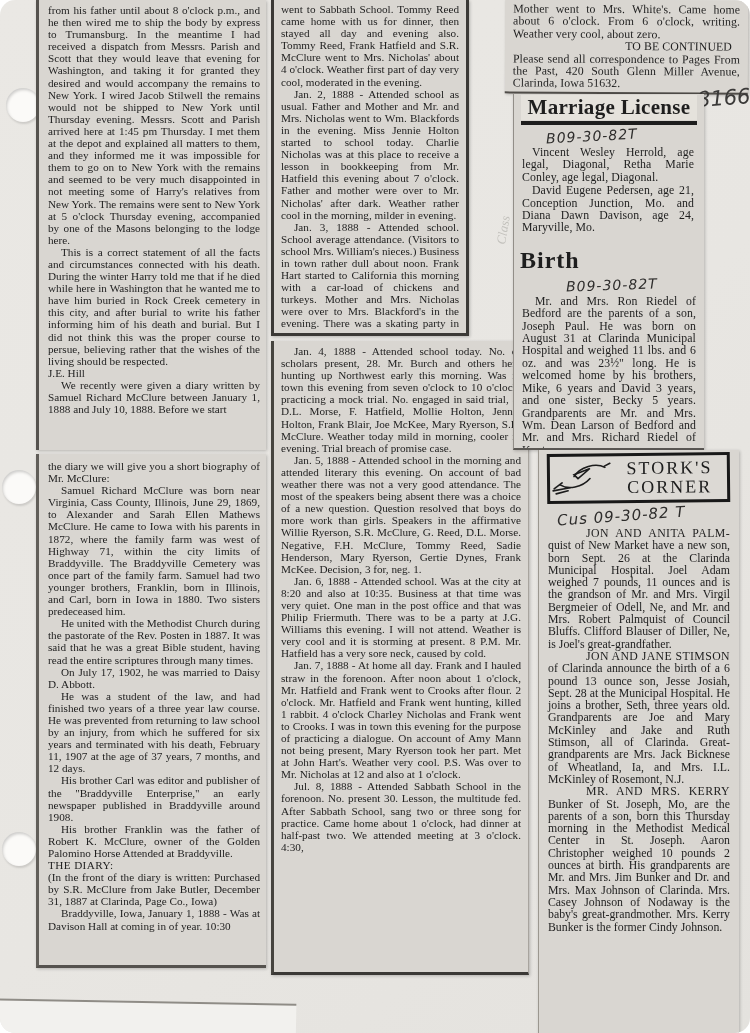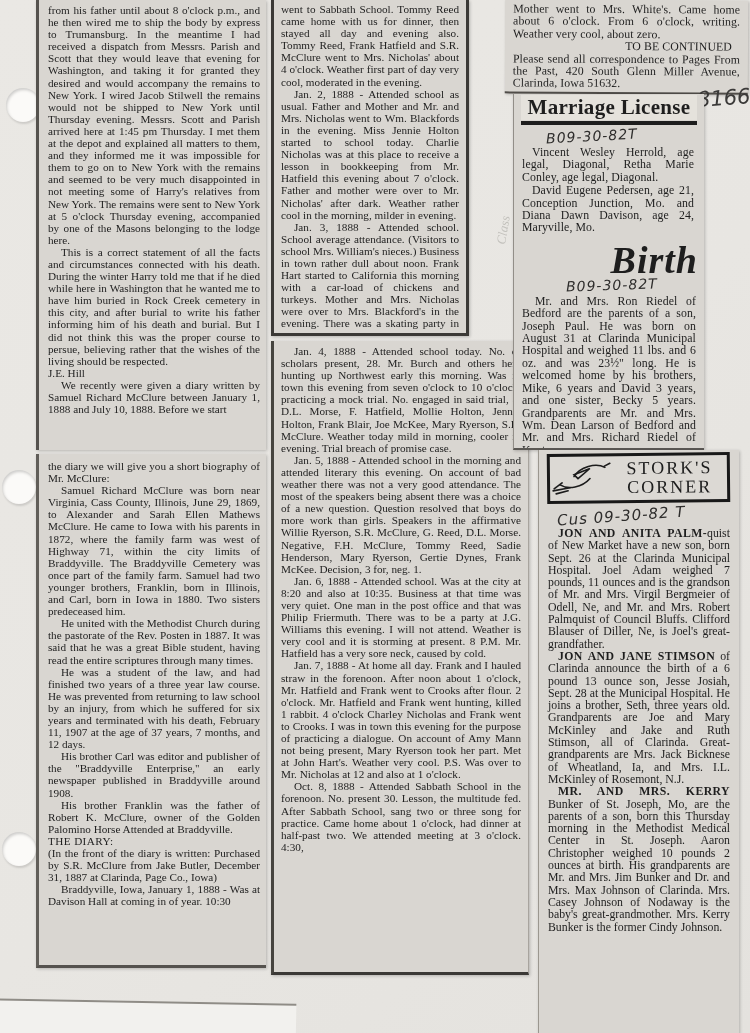--- a/index.html
+++ b/index.html
@@ -1,19 +1,19 @@
 <!DOCTYPE html>
 <html><head>
 <meta charset="utf-8">
 <style>
   html,body { margin:0; padding:0; }
   .page {
     position:relative; width:750px; height:1033px; overflow:hidden;
     background:linear-gradient(135deg,#eae8e4 0%,#e8e6e2 55%,#e4e2de 100%);
-    font-family:"Liberation Serif", serif; color:#1e1e1e;
+    font-family:"Liberation Serif", serif; color:#1e1e1e;border-radius:15px;
   }
   .hole {
     position:absolute; width:34px; height:34px; border-radius:50%;
     background:#fbfaf8;
     box-shadow: inset 1px 2px 3px rgba(0,0,0,0.18), 1px 2px 2px rgba(0,0,0,0.12);
   }
   .clip {
     position:absolute; background:#d9d6d1; box-sizing:border-box;
     overflow:hidden; box-shadow:1px 1px 3px rgba(0,0,0,0.22);
   }
@@ -32,32 +32,32 @@
   .np-r p { font-size:11.8px; line-height:12.4px; letter-spacing:0.1px; }
   .clip-r-cont { left:505px; top:0; width:243px; height:94px; padding:3px 8px 0; border-bottom:2px solid #504d49; transform:rotate(0.3deg); }
   .tbc { text-align:right !important; margin-right:8px !important; letter-spacing:0.5px; }
   .clip-r-mb { left:513px; top:94px; width:191px; height:356px; padding:0 6px; border-bottom:2px solid #5b5854; border-left:1px solid #928e88; }
   .mast { margin:1px 1px 0; background:#e5e2dc; text-align:center; font-weight:bold;
           font-size:21px; line-height:25px; height:25px; letter-spacing:0.3px; }
   .rule { height:4px; background:#1d1d1d; margin:1px 1px 0; }
   .handwrite { font-family:"DejaVu Sans", sans-serif; font-style:italic; color:#2e2d2c; }
   .hw-m1 { display:inline-block; margin:3px 0 1px 26px; font-size:14px; transform:rotate(-3deg); letter-spacing:1px; }
   .entries p { margin:1px 4px 0 2px; text-indent:10px; }
-  .birth-head { text-align:right; font-weight:bold; font-size:38px; line-height:32px; margin:10px 0 0; letter-spacing:1px;font-style:italic; }
+  .birth-head { text-align:left; font-weight:bold; font-size:24px; line-height:32px; margin:10px 0 0; letter-spacing:1px; }
   .hw-m2 { display:inline-block; margin:0 0 1px 46px; font-size:14px; transform:rotate(-2deg); letter-spacing:1px; }
   .riedel p { margin:1px 2px 0; }
   .page-num { position:absolute; left:697px; top:86px; font-family:"DejaVu Sans",sans-serif;
               font-style:italic; font-size:21px; color:#3b3a39; transform:rotate(-4deg); }
   
   .clip-stork { left:538px; top:450px; width:201px; height:664px; padding:0 8px; border-bottom:2px solid #504d49; border-left:1px solid #9b978f; }
   .stork-box { margin:3px 1px 0 0; border:3px solid #181818; height:44px; display:flex; align-items:center; background:#dcd9d4; transform:rotate(-0.6deg); }
   .stork-title { flex:1; text-align:center; font-size:18px; line-height:19px; letter-spacing:2px; color:#1d1d1d; }
   .hw-m3 { display:inline-block; margin:4px 0 2px 10px; font-size:15px; transform:rotate(-4deg); letter-spacing:1px; }
   .ann { margin:0 1px; text-align:justify; text-indent:10px; font-size:11.8px; line-height:12.3px; }
-  .ann .lead { font-weight:bold; letter-spacing:0.4px; }
+  .ann .lead { font-weight:normal; letter-spacing:0.4px;margin-left:28px; }
   
   .bottom-white { position:absolute; left:-6px; top:1001px; width:302px; height:44px;
                   background:#f2f1ee; border-top:2px solid #8f8c86; transform:rotate(1deg); }
   .bleed { position:absolute; left:489px; top:222px; font-style:italic; font-size:13px;
            color:rgba(110,108,104,0.30); transform:rotate(-80deg); }
 </style>
 </head>
 <body>
 
 <div class="page">
@@ -70,40 +70,41 @@
     <p class="noindent">from his father until about 8 o'clock p.m., and he then wired me to ship the body by express to Trumansburg. In the meantime I had received a dispatch from Messrs. Parish and Scott that they would leave that evening for Washington, and taking it for granted they desired and would accompany the remains to New York. I wired Jacob Stilwell the remains would not be shipped to New York until Thursday evening. Messrs. Scott and Parish arrived here at 1:45 pm Thursday. I met them at the depot and explained all matters to them, and they informed me it was impossible for them to go on to New York with the remains and seemed to be very much disappointed in not meeting some of Harry's relatives from New York. The remains were sent to New York at 5 o'clock Thursday evening, accompanied by one of the Masons belonging to the lodge here.</p>
     <p>This is a correct statement of all the facts and circumstances connected with his death. During the winter Harry told me that if he died while here in Washington that he wanted me to have him buried in Rock Creek cemetery in this city, and after burial to write his father informing him of his death and burial. But I did not think this was the proper course to persue, believing rather that the wishes of the living should be respected.</p>
     <p class="noindent sig">J.E. Hill</p>
     <p>We recently were given a diary written by Samuel Richard McClure between January 1, 1888 and July 10, 1888. Before we start</p>
   </div>
 
   <div class="clip clip-left-bottom np">
     <p class="noindent">the diary we will give you a short biography of Mr. McClure:</p>
     <p>Samuel Richard McClure was born near Virginia, Cass County, Illinois, June 29, 1869, to Alexander and Sarah Ellen Mathews McClure. He came to Iowa with his parents in 1872, where the family farm was west of Highway 71, within the city limits of Braddyville. The Braddyville Cemetery was once part of the family farm. Samuel had two younger brothers, Franklin, born in Illinois, and Carl, born in Iowa in 1880. Two sisters predeceased him.</p>
     <p>He united with the Methodist Church during the pastorate of the Rev. Posten in 1887. It was said that he was a great Bible student, having read the entire scriptures through many times.</p>
+    <p>On July 17, 1902, he was married to Daisy D. Abbott.</p>
     <p>He was a student of the law, and had finished two years of a three year law course. He was prevented from returning to law school by an injury, from which he suffered for six years and terminated with his death, February 11, 1907 at the age of 37 years, 7 months, and 12 days.</p>
     <p>His brother Carl was editor and publisher of the ''Braddyville Enterprise,'' an early newspaper published in Braddyville around 1908.</p>
     <p>His brother Franklin was the father of Robert K. McClure, owner of the Golden Palomino Horse Attended at Braddyville.</p>
     <p class="noindent diary-heading">THE DIARY:</p>
     <p class="noindent">(In the front of the diary is written: Purchased by S.R. McClure from Jake Butler, December 31, 1887 at Clarinda, Page Co., Iowa)</p>
     <p>Braddyville, Iowa, January 1, 1888 - Was at Davison Hall at coming in of year. 10:30</p>
   </div>
 
   <div class="clip clip-mid-top np">
     <p class="noindent">went to Sabbath School. Tommy Reed came home with us for dinner, then stayed all day and evening also. Tommy Reed, Frank Hatfield and S.R. McClure went to Mrs. Nicholas' about 4 o'clock. Weather first part of day very cool, moderated in the evening.</p>
     <p>Jan. 2, 1888 - Attended school as usual. Father and Mother and Mr. and Mrs. Nicholas went to Wm. Blackfords in the evening. Miss Jennie Holton started to school today. Charlie Nicholas was at this place to receive a lesson in bookkeeping from Mr. Hatfield this evening about 7 o'clock. Father and mother were over to Mr. Nicholas' after dark. Weather rather cool in the morning, milder in evening.</p>
     <p>Jan. 3, 1888 - Attended school. School average attendance. (Visitors to school Mrs. William's nieces.) Business in town rather dull about noon. Frank Hart started to California this morning with a car-load of chickens and turkeys. Mother and Mrs. Nicholas were over to Mrs. Blackford's in the evening. There was a skating party in town last evening, did not attend. Sleighing not very good. Weather mild. Snow melting little or none.</p>
   </div>
 
   <div class="clip clip-mid-bottom np">
     <p>Jan. 4, 1888 - Attended school today. No. of scholars present, 28. Mr. Burch and others here hunting up Northwest early this morning. Was in town this evening from seven o'clock to 10 o'clock, practicing a mock trial. No. engaged in said trial, 8. D.L. Morse, F. Hatfield, Mollie Holton, Jennie Holton, Frank Blair, Joe McKee, Mary Ryerson, S.R. McClure. Weather today mild in morning, cooler in evening. Trial breach of promise case.</p>
     <p>Jan. 5, 1888 - Attended school in the morning and attended literary this evening. On account of bad weather there was not a very good attendance. The most of the speakers being absent there was a choice of a new question. Question resolved that boys do more work than girls. Speakers in the affirmative Willie Ryerson, S.R. McClure, G. Reed, D.L. Morse. Negative, F.H. McClure, Tommy Reed, Sadie Henderson, Mary Ryerson, Gertie Dynes, Frank McKee. Decision, 3 for, neg. 1.</p>
     <p>Jan. 6, 1888 - Attended school. Was at the city at 8:20 and also at 10:35. Business at that time was very quiet. One man in the post office and that was Philip Friermuth. There was to be a party at J.G. Williams this evening. I will not attend. Weather is very cool and it is storming at present. 8 P.M. Mr. Hatfield has a very sore neck, caused by cold.</p>
     <p>Jan. 7, 1888 - At home all day. Frank and I hauled straw in the forenoon. After noon about 1 o'clock, Mr. Hatfield and Frank went to Crooks after flour. 2 o'clock. Mr. Hatfield and Frank went hunting, killed 1 rabbit. 4 o'clock Charley Nicholas and Frank went to Crooks. I was in town this evening for the purpose of practicing a dialogue. On account of Amy Mann not being present, Mary Ryerson took her part. Met at John Hart's. Weather very cool. P.S. Was over to Mr. Nicholas at 12 and also at 1 o'clock.</p>
-    <p>Oct. 8, 1888 - Attended Sabbath School in the forenoon. No. present 30. Lesson, the multitude fed. After Sabbath School, sang two or three song for practice. Came home about 1 o'clock, had dinner at half-past two. We attended meeting at 3 o'clock. 4:30,</p>
+    <p>Jul. 8, 1888 - Attended Sabbath School in the forenoon. No. present 30. Lesson, the multitude fed. After Sabbath School, sang two or three song for practice. Came home about 1 o'clock, had dinner at half-past two. We attended meeting at 3 o'clock. 4:30,</p>
   </div>
 
   <div class="clip clip-r-cont np np-r">
     <p class="noindent">Mother went to Mrs. White's. Came home about 6 o'clock. From 6 o'clock, writing. Weather very cool, about zero.</p>
     <p class="noindent tbc">TO BE CONTINUED</p>
     <p class="noindent">Please send all correspondence to Pages From the Past, 420 South Glenn Miller Avenue, Clarinda, Iowa 51632.</p>
   </div>
 
   <div class="page-num handwrite">8166</div>
   <div class="bleed">Class</div>

